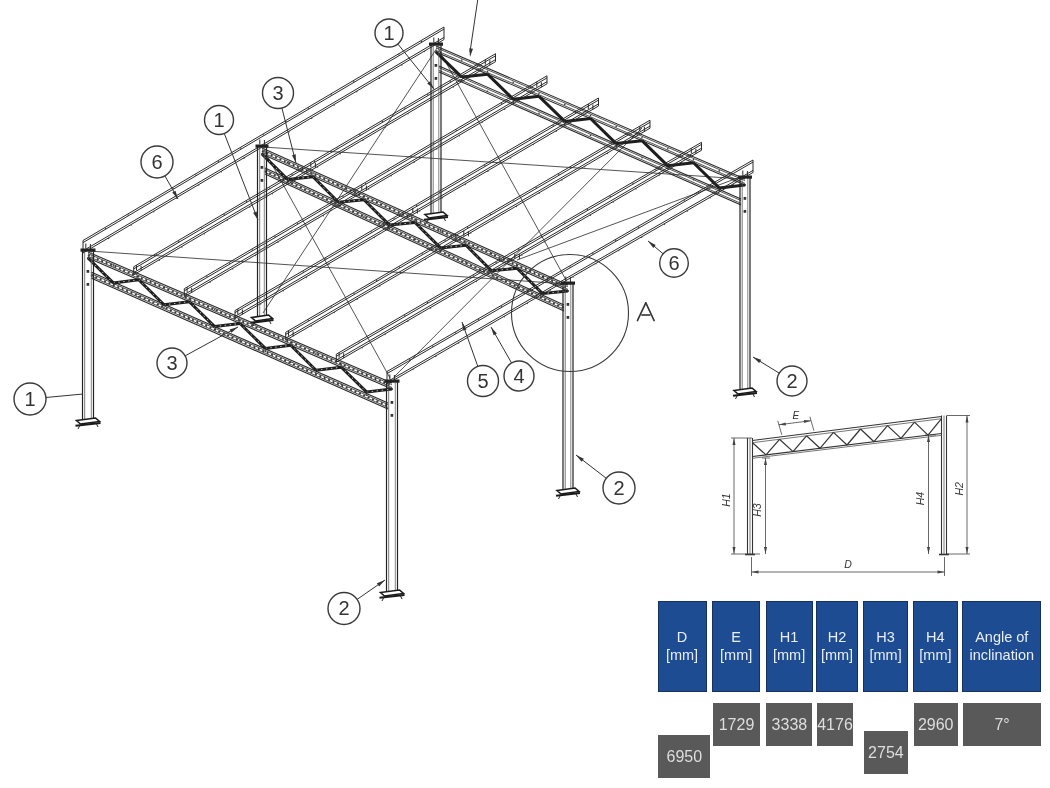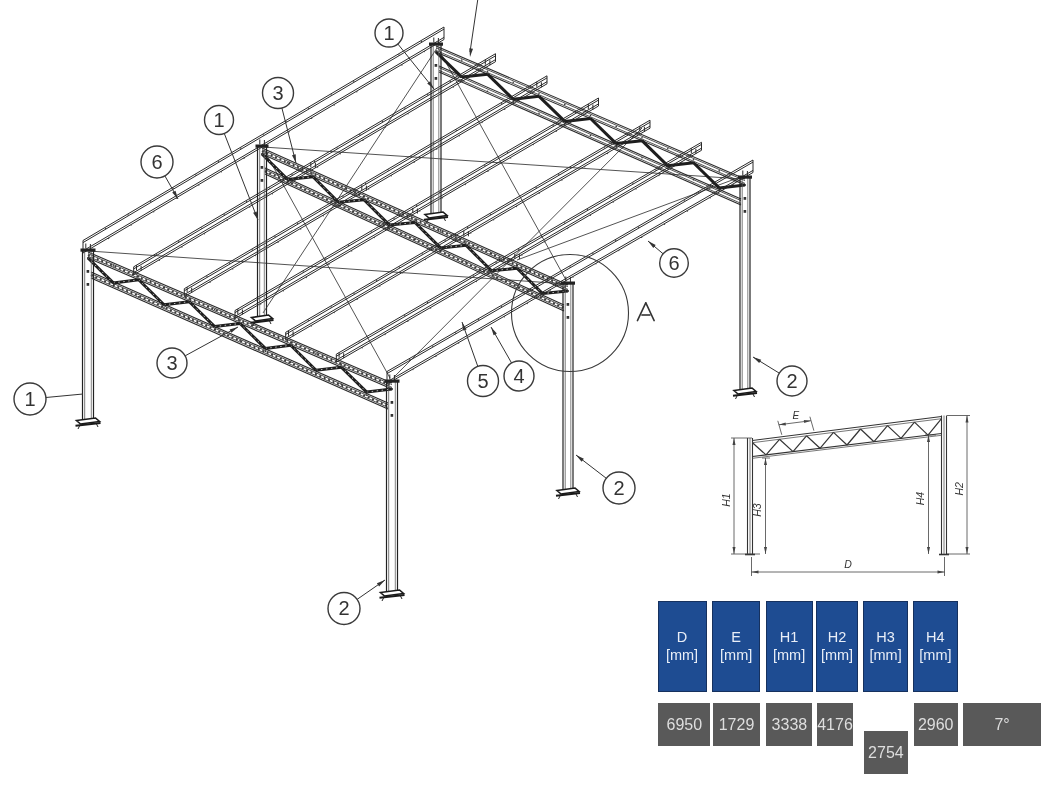--- a/index.html
+++ b/index.html
@@ -684,25 +684,26 @@
 <line x1="947.0" y1="415.5" x2="970.0" y2="415.5" stroke="#444" stroke-width="0.8"></line>
 <line x1="947.0" y1="554.0" x2="970.0" y2="554.0" stroke="#444" stroke-width="0.8"></line>
 <line x1="751.5" y1="557.0" x2="751.5" y2="576.0" stroke="#444" stroke-width="0.8"></line>
 <line x1="944.5" y1="557.0" x2="944.5" y2="576.0" stroke="#444" stroke-width="0.8"></line>
 <line x1="751.5" y1="572.0" x2="944.5" y2="572.0" stroke="#444" stroke-width="0.8"></line>
 <polygon points="751.5,572.0 758.5,570.5 758.5,573.5" fill="#444"></polygon>
 <polygon points="944.5,572.0 937.5,573.5 937.5,570.5" fill="#444"></polygon>
 <text x="848" y="568" font-size="10.5" fill="#333" text-anchor="middle" font-style="italic">D</text>
 </svg>
 <div class="hc" style="left:657.5px;width:49.0px;">D<br>[mm]</div>
-<div class="vc" style="left:658.3px;width:52px;">6950</div>
+<div class="vc" style="left:658.3px;width:52px;margin-top:32px;">6950</div>
 <div class="hc" style="left:712.4px;width:47.6px;">E<br>[mm]</div>
 <div class="vc" style="left:713.1999999999999px;width:46.6px;">1729</div>
 <div class="hc" style="left:765.6px;width:47.0px;">H1<br>[mm]</div>
 <div class="vc" style="left:766.4px;width:46.0px;">3338</div>
 <div class="hc" style="left:816.2px;width:41.6px;">H2<br>[mm]</div>
 <div class="vc" style="left:817.0px;width:36px;">4176</div>
 <div class="hc" style="left:863.1px;width:45.0px;">H3<br>[mm]</div>
 <div class="vc" style="left:863.9px;width:44.0px;margin-top:28px;">2754</div>
 <div class="hc" style="left:912.9px;width:45.0px;">H4<br>[mm]</div>
 <div class="vc" style="left:913.6999999999999px;width:44.0px;">2960</div>
+<div class="hc" style="left:962.4px;width:78.8px;">Angle of<br>inclination</div>
 <div class="vc" style="left:963.1999999999999px;width:77.8px;">7°</div>
 </div>
 
 </body></html>

